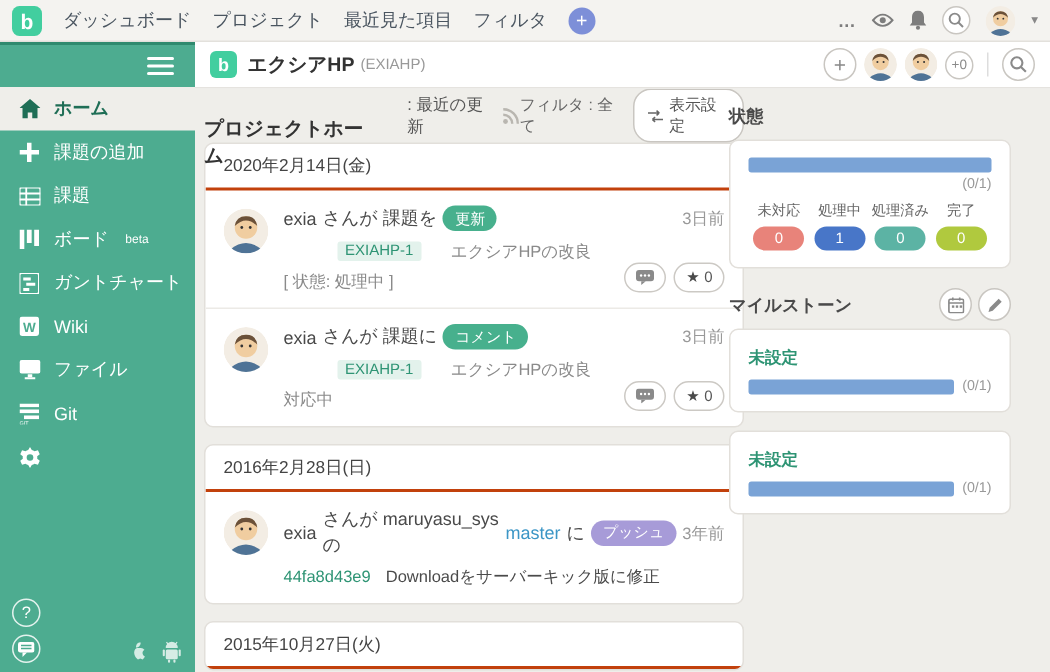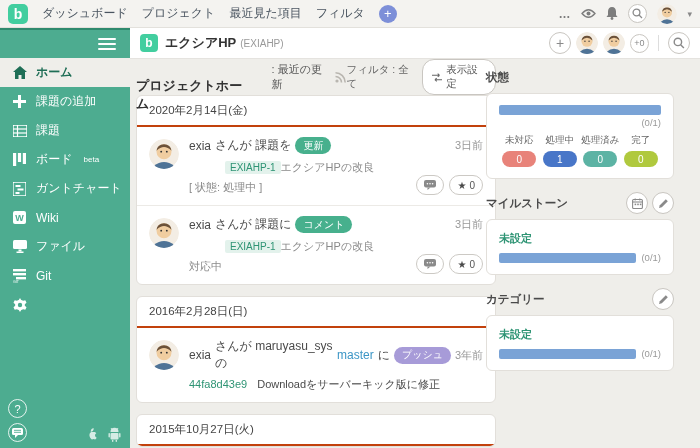--- a/index.html
+++ b/index.html
@@ -69,21 +69,21 @@
   .card-date { font-size:11.5px; font-weight:normal; color:#444; padding:7px 12px; border-bottom:2px solid #c2410c; }
   .entry { position:relative; padding:10px 12px 10px 12px; display:flex; gap:10px; }
   .entry + .entry { border-top:1px solid #eceae6; }
   .entry .avatar { width:30px; height:30px; margin-top:2px; }
   .entry-body { flex:1; min-width:0; }
   .eline { display:flex; align-items:center; gap:4px; font-size:12px; color:#4a4a4a; flex-wrap:nowrap; }
   .etime { margin-left:auto; color:#999; font-size:11px; flex:none; }
   .badge { border-radius:9px; padding:1.5px 8px; font-size:10px; color:#fff; flex:none; }
   .badge.green { background:#47b08d; }
   .badge.purple { background:#a79bd8;font-family:Liberation Serif, serif; }
-  .eline2 { margin-top:6px; display:flex; align-items:center; gap:0; font-size:11px; color:#8a8a8a;padding-left:36px; }
+  .eline2 { margin-top:6px; display:flex; align-items:center; gap:20px; font-size:11px; color:#8a8a8a;padding-left:36px; }
   .issue-chip { background:#e3f2ec; color:#2e9474; font-size:10px; padding:1px 5px; border-radius:2px; }
   .eline3 { margin-top:5px; font-size:11px; color:#8a8a8a; }
   .eline3 .commit { color:#2e9474; margin-right:7px; }
   .eline3 .msg { color:#4a4a4a; }
   .branch-link { color:#3c96c6; }
   .entry-actions { position:absolute; right:12px; bottom:10px; display:flex; gap:5px; }
   .pill-btn { border:1px solid #ccc9c4; background:#fff; border-radius:10px; height:20px;
     display:flex; align-items:center; justify-content:center; padding:0 7px; font-size:10px; color:#555; gap:3px; }
   .star-glyph { font-size:10px; color:#4a4a4a; }
   
@@ -495,30 +495,20 @@
       </div>
     </div>
     <div class="panel-card">
       <div class="ms-link">未設定</div>
       <div class="bar-row">
         <div class="bar"></div>
         <span class="note">(0/1)</span>
       </div>
     </div>
 
-    <div class="panel-head">
-      <span class="panel-title">カテゴリー</span>
-      <div class="panel-btns">
-        <div class="circle-btn">
-          <svg width="11" height="11" viewBox="0 0 11 11">
-              <path d="M1 10 L1.8 7.2 L7.8 1.2 L9.8 3.2 L3.8 9.2z" fill="#8a8a8a"></path>
-            </svg>
-        </div>
-      </div>
-    </div>
     <div class="panel-card">
       <div class="ms-link">未設定</div>
       <div class="bar-row">
         <div class="bar"></div>
         <span class="note">(0/1)</span>
       </div>
     </div>
   </div>
 </div>
 

